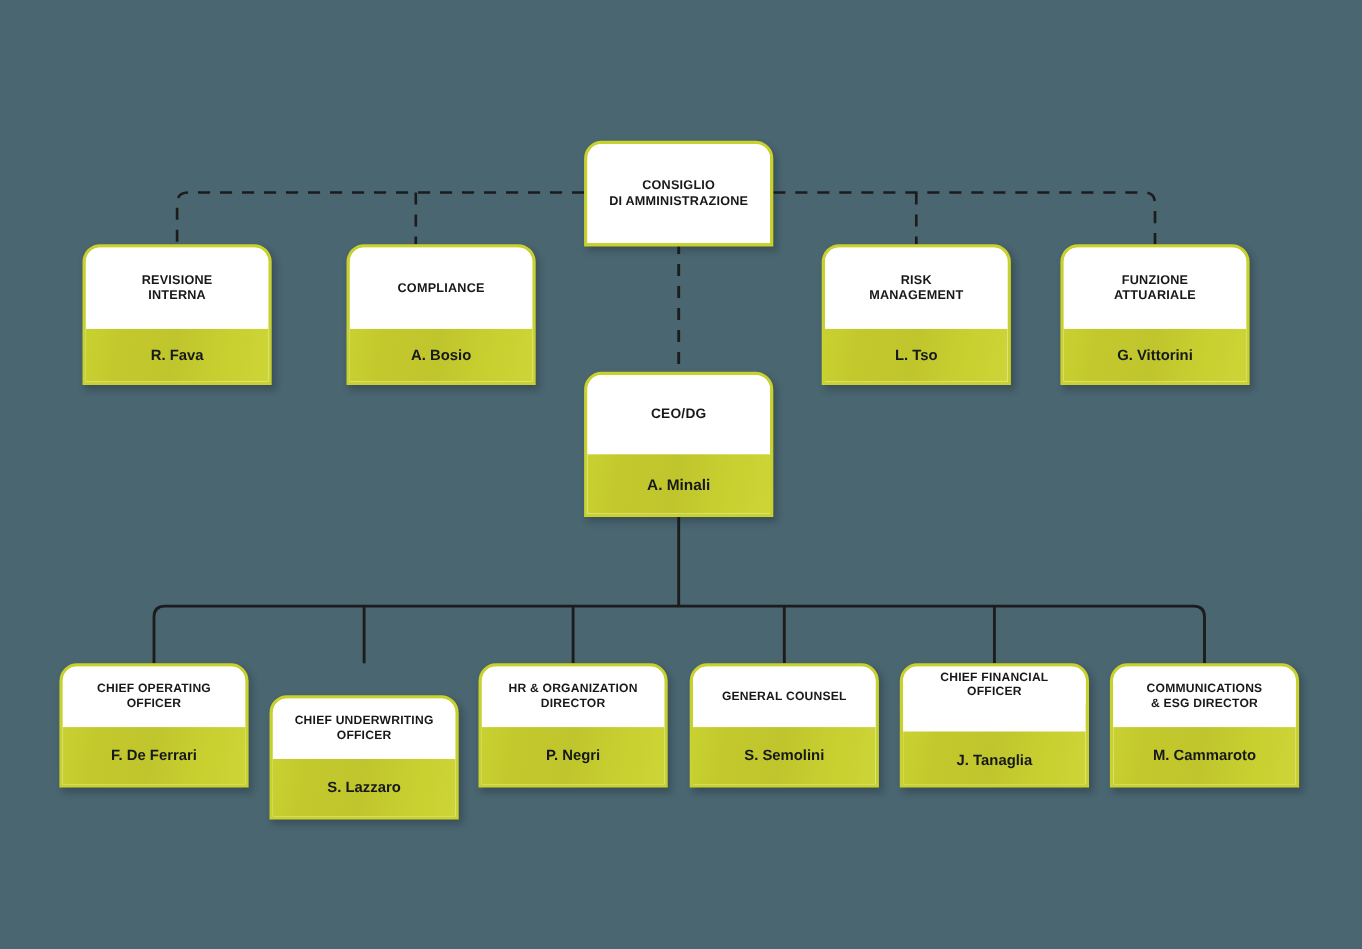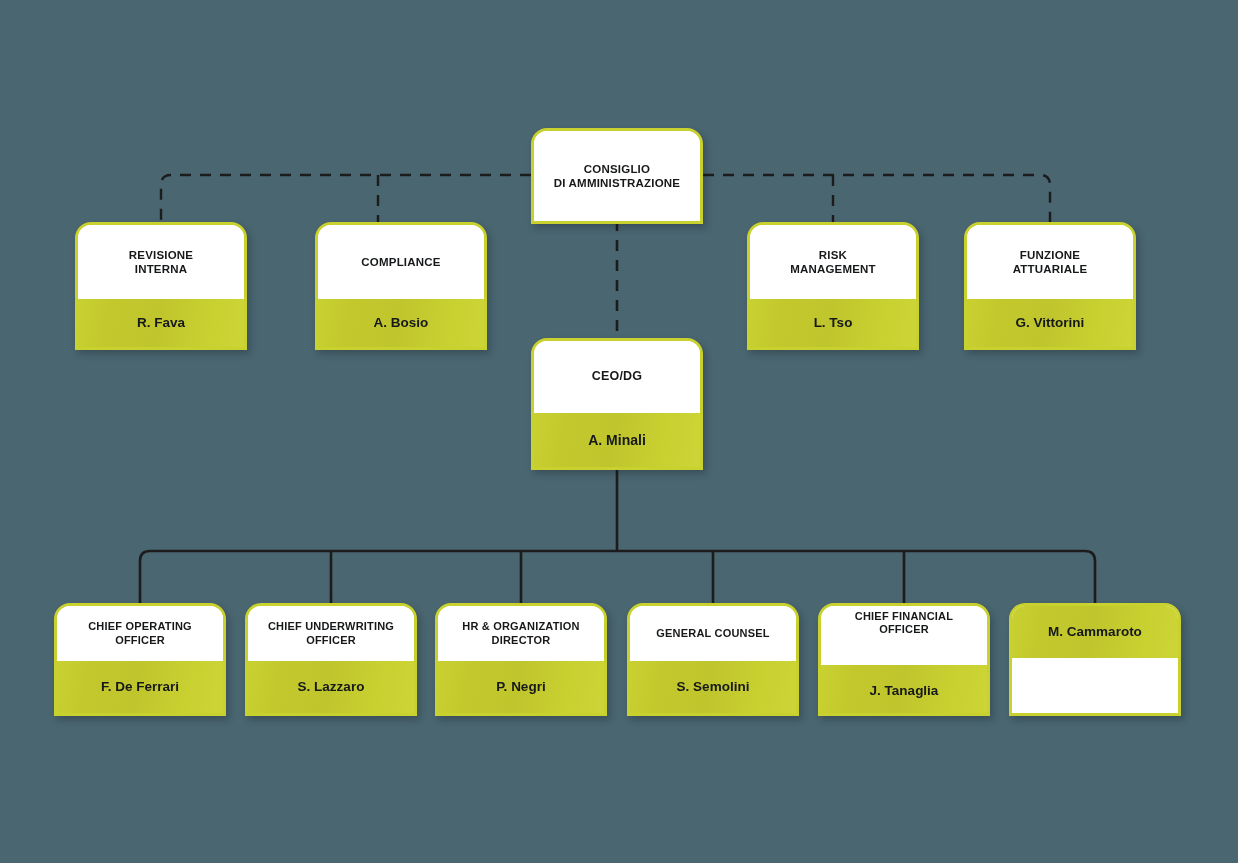--- a/index.html
+++ b/index.html
@@ -133,21 +133,21 @@
     <div class="title">CEO/DG</div>
     <div class="person">A. Minali</div>
   </div>
 
   <div class="node lead" style="left:54px; top:603px;">
     <div class="title">CHIEF OPERATING
 OFFICER</div>
     <div class="person">F. De Ferrari</div>
   </div>
 
-  <div class="node lead" style="left:245px; top:603px;">
+  <div class="node lead" style="left:245px; top:632px;">
     <div class="title">CHIEF UNDERWRITING
 OFFICER</div>
     <div class="person">S. Lazzaro</div>
   </div>
 
   <div class="node lead" style="left:435px; top:603px;">
     <div class="title">HR &amp; ORGANIZATION
 DIRECTOR</div>
     <div class="person">P. Negri</div>
   </div>
@@ -157,16 +157,18 @@
     <div class="person">S. Semolini</div>
   </div>
 
   <div class="node lead" style="left:818px; top:603px;gap:24px;">
     <div class="title">CHIEF FINANCIAL
 OFFICER</div>
     <div class="person">J. Tanaglia</div>
   </div>
 
   <div class="node lead" style="left:1009px; top:603px;">
+    <div class="title">COMMUNICATIONS
+&amp; ESG DIRECTOR</div>
     <div class="person">M. Cammaroto</div>
   </div>
 
 </div>
 
 </body></html>

